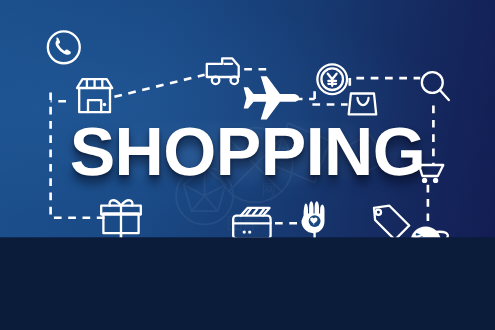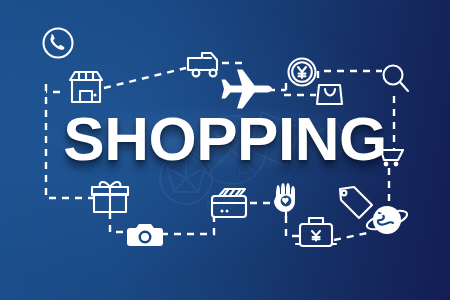--- a/index.html
+++ b/index.html
@@ -1,17 +1,17 @@
 <!DOCTYPE html>
 <html><head>
 <meta charset="utf-8">
 <style>
   html,body{margin:0;padding:0;background:#0b1b3a;}
   #stage{
-    position:relative;width:450px;height:300px;overflow:hidden;
+    position:relative;width:450px;height:216px;overflow:hidden;
     font-family:"Liberation Sans", sans-serif;
     background:linear-gradient(100deg,#1b4f8c 0%,#1a4a86 32%,#173b73 58%,#152a60 80%,#131d54 100%);
   }
   .vignette{position:absolute;inset:0;pointer-events:none;
     background:radial-gradient(ellipse at 22% 45%, rgba(40,100,165,.38) 0%, rgba(0,0,0,0) 62%);}
   svg.layer{position:absolute;left:0;top:0;width:450px;height:300px;overflow:visible;}
   .wm{opacity:.055;}
   .ln{stroke:#ffffff;stroke-width:2.4;fill:none;stroke-linecap:butt;}
   .icn{fill:#ffffff;}
   .icn-s{stroke:#ffffff;fill:none;stroke-width:2.1;stroke-linejoin:round;stroke-linecap:round;}

